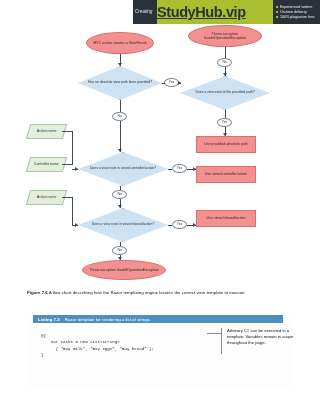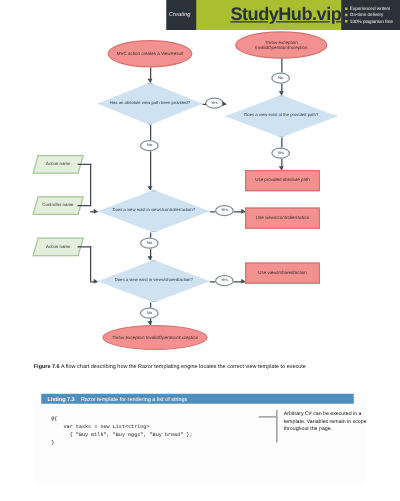--- a/index.html
+++ b/index.html
@@ -5,21 +5,21 @@
   html,body{margin:0;padding:0;background:#ffffff;}
   body{width:320px;height:401px;position:relative;overflow:hidden;
        font-family:"Liberation Sans", sans-serif;color:#1a1a1a;}
 
   
   .wm{position:absolute;left:133px;top:0;width:187px;height:24px;
       background:#2b3138;display:flex;align-items:center;overflow:hidden;}
   .wm-left{color:#e8e8e8;font-size:4.6px;font-style:italic;
            padding-left:2px;width:22px;line-height:1;}
   .wm-logo{background:#a9bf2f;height:24px;flex:0 0 116px;
-           display:flex;align-items:center;justify-content:flex-end;
+           display:flex;align-items:center;justify-content:flex-start;
            position:relative;}
   .wm-logo-txt{font-size:14.5px;font-weight:bold;color:#2b3138;
                letter-spacing:-0.4px;text-decoration:underline;
                text-decoration-color:#2b3138;text-underline-offset:1px;}
   .wm-right{flex:1;padding-left:3px;display:flex;flex-direction:column;
             justify-content:center;gap:1px;}
   .wm-item{display:flex;align-items:center;gap:1.5px;
            color:#f2f2f2;font-size:3.7px;line-height:1.1;white-space:nowrap;}
   .wm-bullet{width:2.4px;height:2.4px;background:#a9bf2f;flex:0 0 auto;}
 

